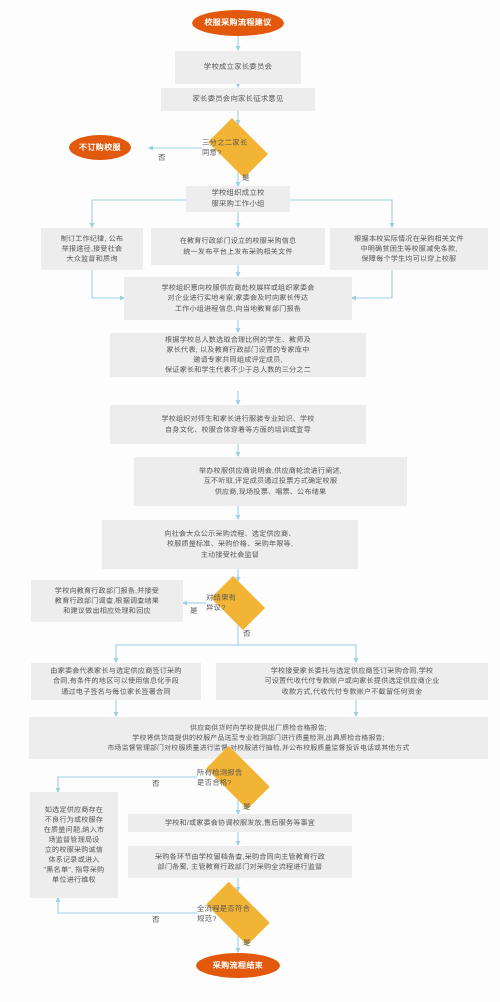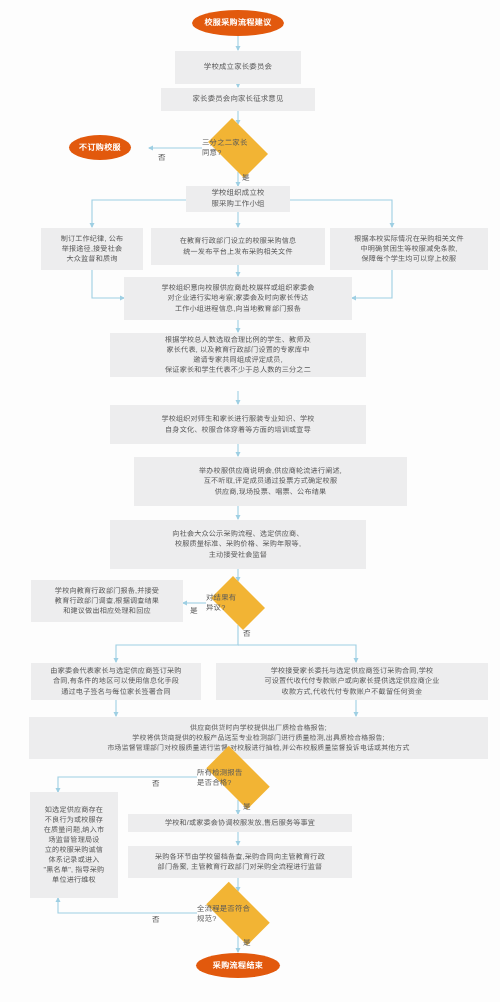--- a/index.html
+++ b/index.html
@@ -198,21 +198,21 @@
     <span>学校组织对师生和家长进行服装专业知识、学校
 自身文化、校服合体穿着等方面的培训或宣导</span>
   </div>
 
   <div class="node proc small" style="left:110px;top:457px;width:273px;height:49px;margin-left:24px;">
     <span>举办校服供应商说明会,供应商轮流进行阐述,
 互不听取,评定成员通过投票方式确定校服
 供应商,现场投票、唱票、公布结果</span>
   </div>
 
-  <div class="node proc small" style="left:110px;top:520px;width:256px;height:49px;">
+  <div class="node proc small" style="left:102px;top:520px;width:256px;height:49px;">
     <span>向社会大众公示采购流程、选定供应商、
 校服质量标准、采购价格、采购年限等,
 主动接受社会监督</span>
   </div>
 
   <div class="node decision" style="left:206px;top:581px;width:64px;height:44px;">
     <span class="diamond-bg"></span>
     <span class="dlabel">对结果有
 异议?</span>
   </div>

